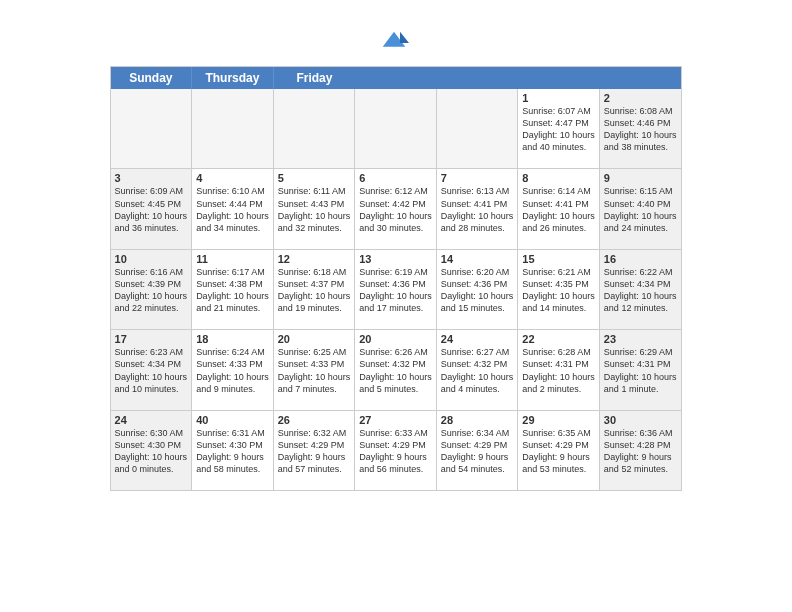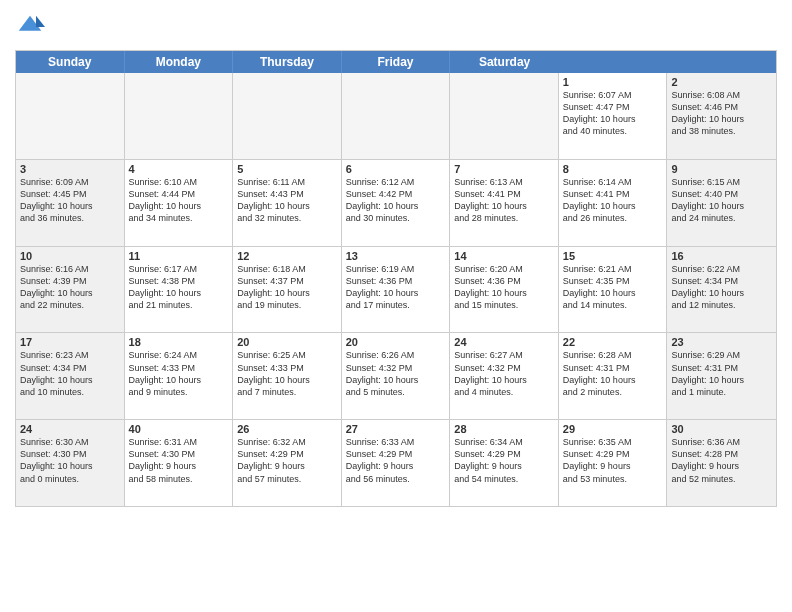--- a/index.html
+++ b/index.html
@@ -6,23 +6,24 @@
     body {
       font-family: Arial, sans-serif;
       background: #fff;
       width: 792px;
       height: 612px;
       overflow: hidden;
     }
     .page {
       width: 792px;
       height: 519px;
-      padding: 12px 15px;
-      display: flex;
-      flex-direction: column;
+      padding: 28px 15px;
+      display: flex;
+      flex-direction: column;
+      align-items: center;
     }
     .header {
       display: flex;
       justify-content: space-between;
       align-items: flex-start;
       margin-bottom: 8px;
     }
     .logo {
       display: flex;
       align-items: center;
@@ -132,24 +133,22 @@
     </div>
     <div class="title-block">
       <div class="month-title"></div>
       <div class="location"></div>
     </div>
   </div>
 
   <div class="calendar">
     <div class="cal-header">
     <div class="cal-header-cell">Sunday</div>
-        <div class="cal-header-cell">Monday</div>
         <div class="cal-header-cell">Thursday</div>
         <div class="cal-header-cell">Friday</div>
-        <div class="cal-header-cell">Saturday</div>
       </div>
     <div class="cal-body">
     <div class="cal-row">
           <div class="cal-cell empty"></div>
           <div class="cal-cell empty"></div>
           <div class="cal-cell empty"></div>
           <div class="cal-cell empty"></div>
           <div class="cal-cell empty"></div>
           <div class="cal-cell">
             <span class="day-num">1</span>

